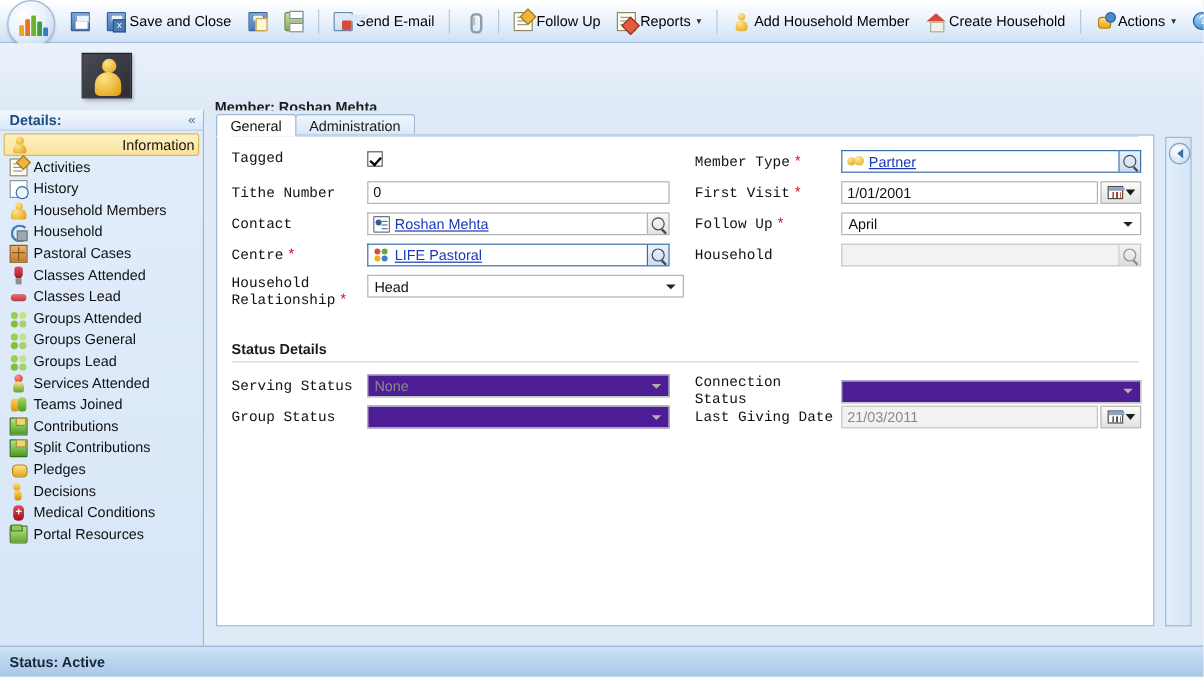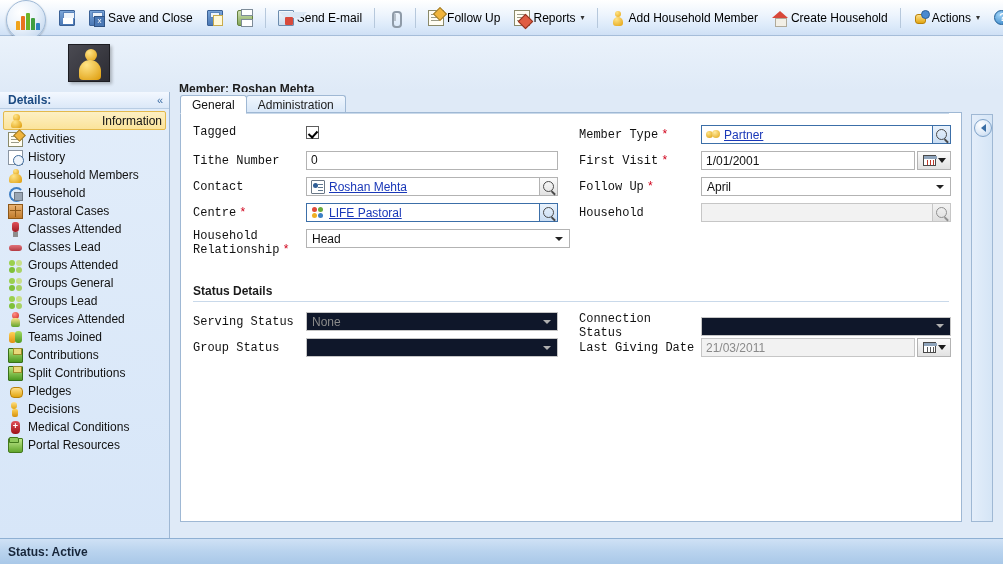--- a/index.html
+++ b/index.html
@@ -253,21 +253,21 @@
   .e-centre:before{content:"";position:absolute;left:1px;top:1px;width:5px;height:5px;border-radius:50%;background:#e04a3a;box-shadow:6px 0 0 #6aa93a,0 6px 0 #f0b024,6px 6px 0 #3b7fc4;}
   .e-partner:before{content:"";position:absolute;left:0px;top:3px;width:7px;height:7px;border-radius:50%;background:radial-gradient(circle at 35% 30%,#ffe487,#d99b0b);}
   .e-partner:after{content:"";position:absolute;right:0px;top:2px;width:8px;height:8px;border-radius:50%;background:radial-gradient(circle at 35% 30%,#ffeaa0,#e0a513);}
 
   
   .sel{
     height:19px;border:1px solid #b3b3b3;background:#fff;
     display:flex;align-items:center;justify-content:space-between;
     padding:0 3px 0 5px;font-size:12px;color:#111;
   }
-  .sel.dis{background:#0f172a;border-color:#c6c6c6;color:#8a8a8a;}
+  .sel.dis{background:#4c1d95;border-color:#c6c6c6;color:#8a8a8a;}
   .sel .car{width:0;height:0;border-left:4px solid transparent;border-right:4px solid transparent;border-top:4px solid #222;margin-right:3px;}
   .sel.dis .car{border-top-color:#b0b0b0;}
 
   
   .datefield{display:flex;align-items:stretch;}
   .datefield .d{flex:1 1 auto;height:19px;border:1px solid #b3b3b3;background:#fff;padding:0 4px;
     display:flex;align-items:center;font-size:12px;color:#111;}
   .datefield.dis .d{background:#f2f2f2;color:#8a8a8a;border-color:#c6c6c6;}
   .datefield .dbtn{
     width:34px;height:19px;margin-left:2px;border:1px solid #b3b3b3;

